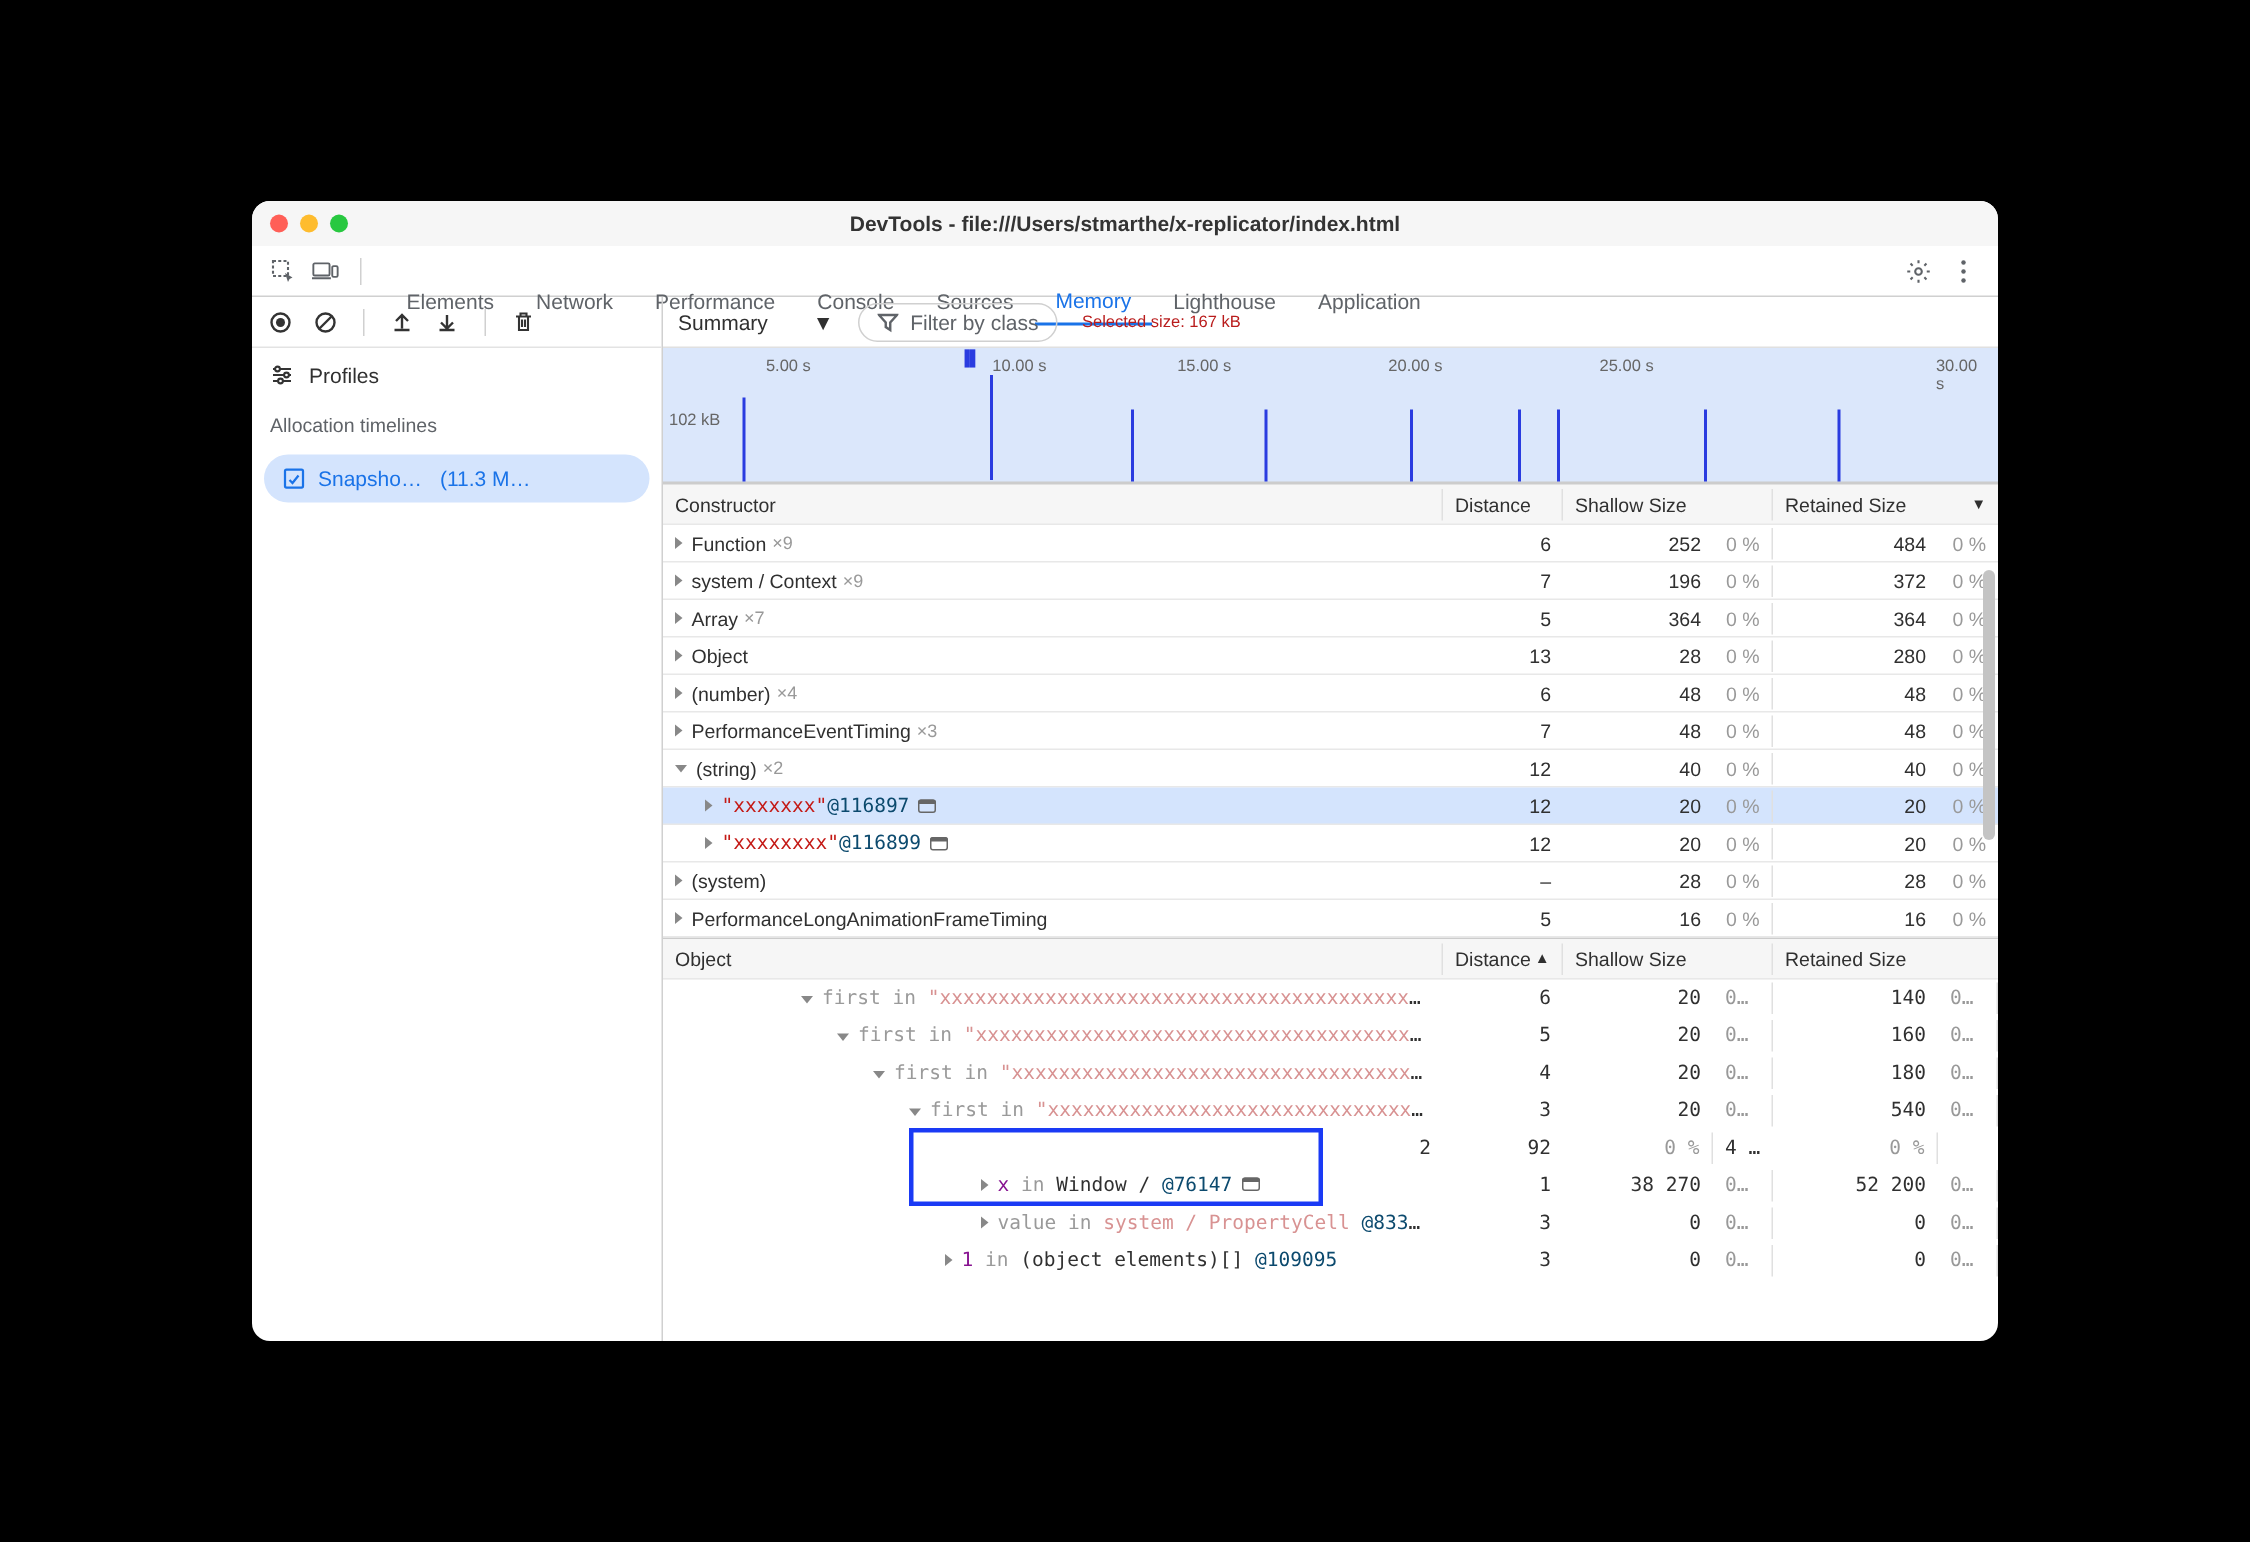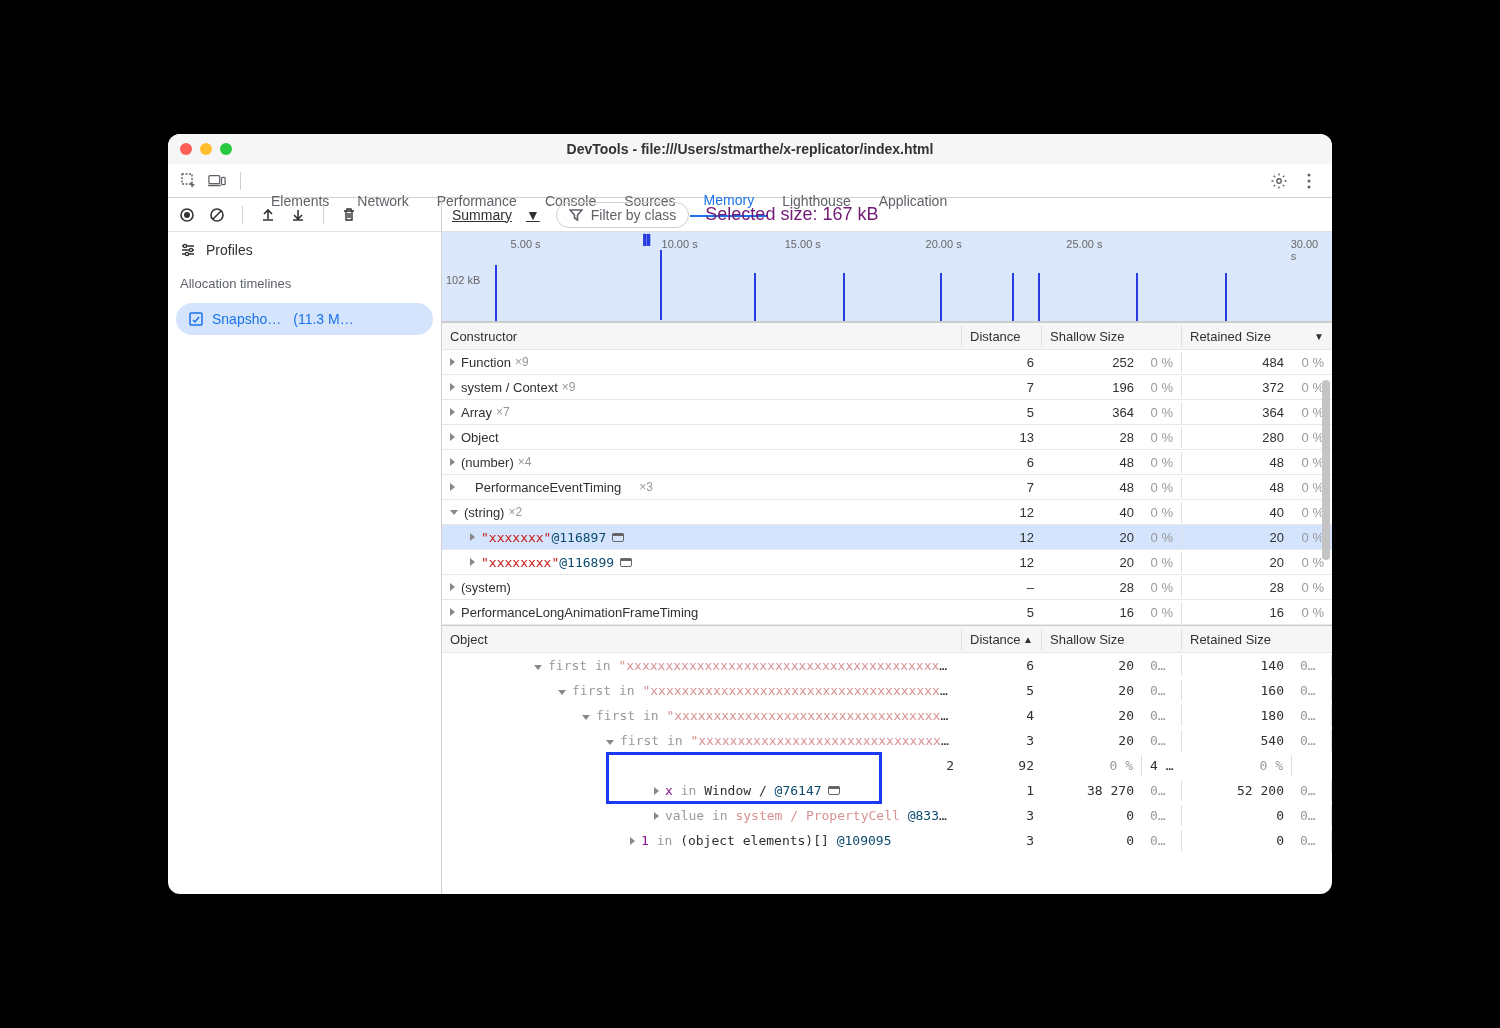--- a/index.html
+++ b/index.html
@@ -64,27 +64,27 @@
   background: #d4e4fd; border-radius: 16px; margin: 4px 8px;
   color: #1a73e8; font-size: 14px;
 }
 .snap-icon { width:16px; height:16px; }
 .snap-size { color: #1a73e8; margin-left: 4px; }
 .main { flex: 1; display: flex; flex-direction: column; min-width: 0; }
 .filter-bar {
   height: 34px; display: flex; align-items: center; gap: 16px;
   padding: 0 10px; border-bottom: 1px solid #e0e0e0;
 }
-.summary-dd { display: flex; align-items: center; gap: 14px; font-size: 14px; cursor:pointer;text-decoration:underline; }
+.summary-dd { display: flex; align-items: center; gap: 30px; font-size: 14px; cursor:pointer; }
 .filter-pill {
   display: flex; align-items: center; gap: 8px;
   border: 1px solid #d0d0d0; border-radius: 16px;
   padding: 4px 12px; font-size: 14px; color: #5f6368;
 }
-.sel-size { font-size: 18px; color: #701a75; }
+.sel-size { font-size: 11px; color: #b91c1c; }
 .timeline {
   height: 90px; background: #dbe7fb; position: relative;
   border-bottom: 1px solid #ccc;
 }
 .time-labels { position:absolute; top:6px; left:0; right:10px; display:flex; font-size:11px; color:#666; }
 .time-labels div { position:absolute; transform: translateX(-50%); }
 .kb-label { position:absolute; top:42px; left:4px; font-size:11px; color:#666; }
 .tick { position:absolute; bottom:0; width:2px; background:#2a3ce0; }
 .brackets { position:absolute; top:2px; font-size:10px; color:#2a3ce0; }
 .th-row, .td-row {
@@ -344,21 +344,21 @@
               <span>(number)</span>
               <span class="mult">×4</span>
             </div>
             <div class="td-cell num">6</div>
             <div class="td-cell num">48</div>
             <div class="td-cell pct">0 %</div>
             <div class="td-cell num">48</div>
             <div class="td-cell pct">0 %</div>
           </div>
           <div class="td-row">
-            <div class="td-cell" style="padding-left: 8px; gap: 14px;">
+            <div class="td-cell" style="padding-left: 8px;">
               <span class="tri closed"></span>
               <span>PerformanceEventTiming</span>
               <span class="mult">×3</span>
             </div>
             <div class="td-cell num">7</div>
             <div class="td-cell num">48</div>
             <div class="td-cell pct">0 %</div>
             <div class="td-cell num">48</div>
             <div class="td-cell pct">0 %</div>
           </div>

